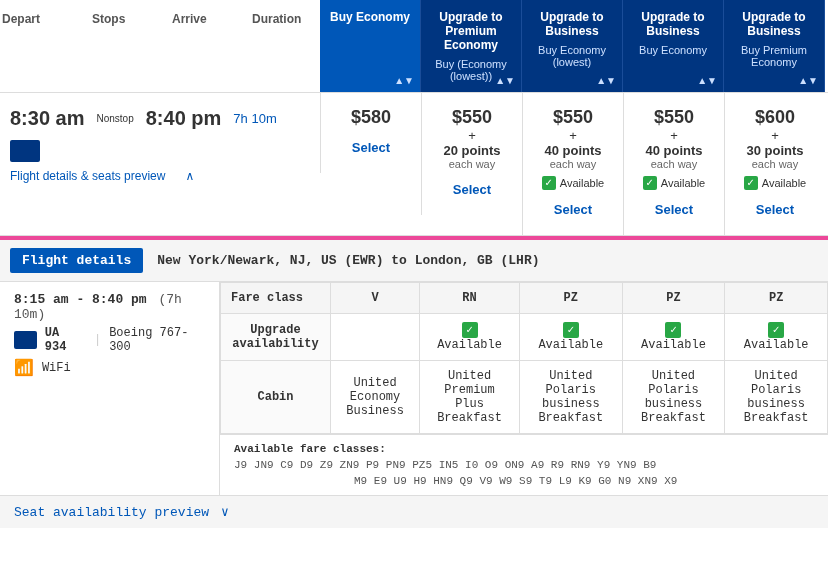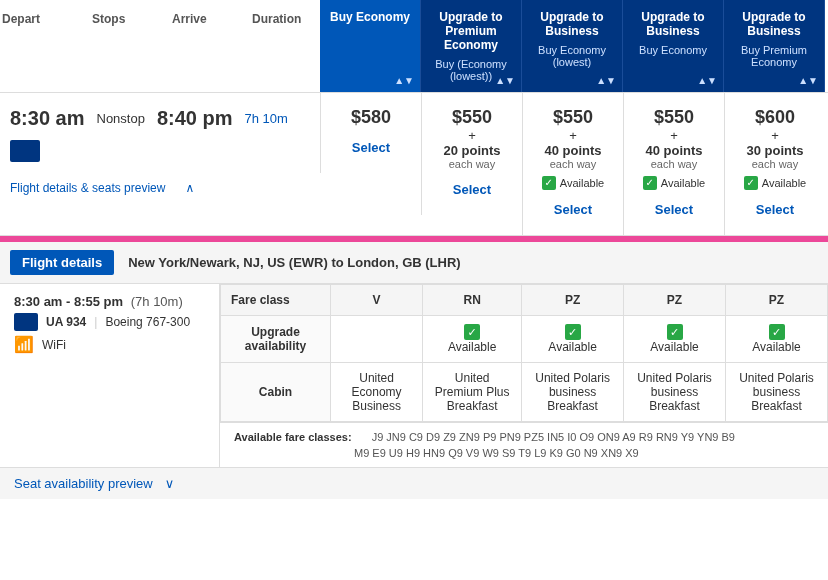--- a/index.html
+++ b/index.html
@@ -45,24 +45,24 @@
       padding: 14px 10px;
     }
     .flight-time-row {
       display: flex;
       align-items: center;
       gap: 12px;
       font-size: 20px;
       font-weight: bold;
       color: #333;
     }
-    .nonstop { font-size: 13px; font-weight: normal; }
+    .nonstop { font-size: 10px; font-weight: normal; }
     .duration-label { font-size: 13px; font-weight: normal; color: #0057b8; }
     .flight-details-link {
-      margin-top: 16px;
+      margin-top: 4px;
       color: #0057b8;
       font-size: 12px;
       cursor: pointer;
       display: flex;
       align-items: center;
       gap: 20px;
     }
 
     .price-cell {
       padding: 14px 8px;
@@ -100,21 +100,22 @@
       border: none;
       font-size: 13px;
       font-weight: bold;
       cursor: pointer;
       padding: 4px 8px;
     }
 
     
     .details-section {
       background: #fff;
-      border-top: 6px solid #ec4899;
+      border-top: 4px solid #ec4899;
+      font-family: Liberation Mono, monospace;
     }
     .details-header {
       display: flex;
       align-items: center;
       gap: 14px;
       padding: 8px 10px;
       background: #f5f5f5;
       border-bottom: 1px solid #ddd;
     }
     .details-tab {
@@ -337,21 +338,21 @@
 <div class="details-section">
   <div class="details-header">
     <div class="details-tab">Flight details</div>
     <div class="details-route">New York/Newark, NJ, US (EWR) to London, GB (LHR)</div>
   </div>
 
   <div class="details-body">
 
     <div class="flight-left">
       <div class="flight-left-time">
-        <span>8:30 am - 8:55 pm</span>
+        <span>8:15 am - 8:40 pm</span>
         <span style="font-weight:normal; color:#555; margin-left:4px;">(7h 10m)</span>
       </div>
       <div class="flight-left-row">
         <div style="width:24px; height:18px; background:#003580; border-radius:2px; display:inline-block;"></div>
         <span style="font-weight:bold;">UA 934</span>
         <span style="color:#ccc;">|</span>
         <span>Boeing 767-300</span>
       </div>
       <div class="flight-left-row">
         <span class="wifi-icon">📶</span>

